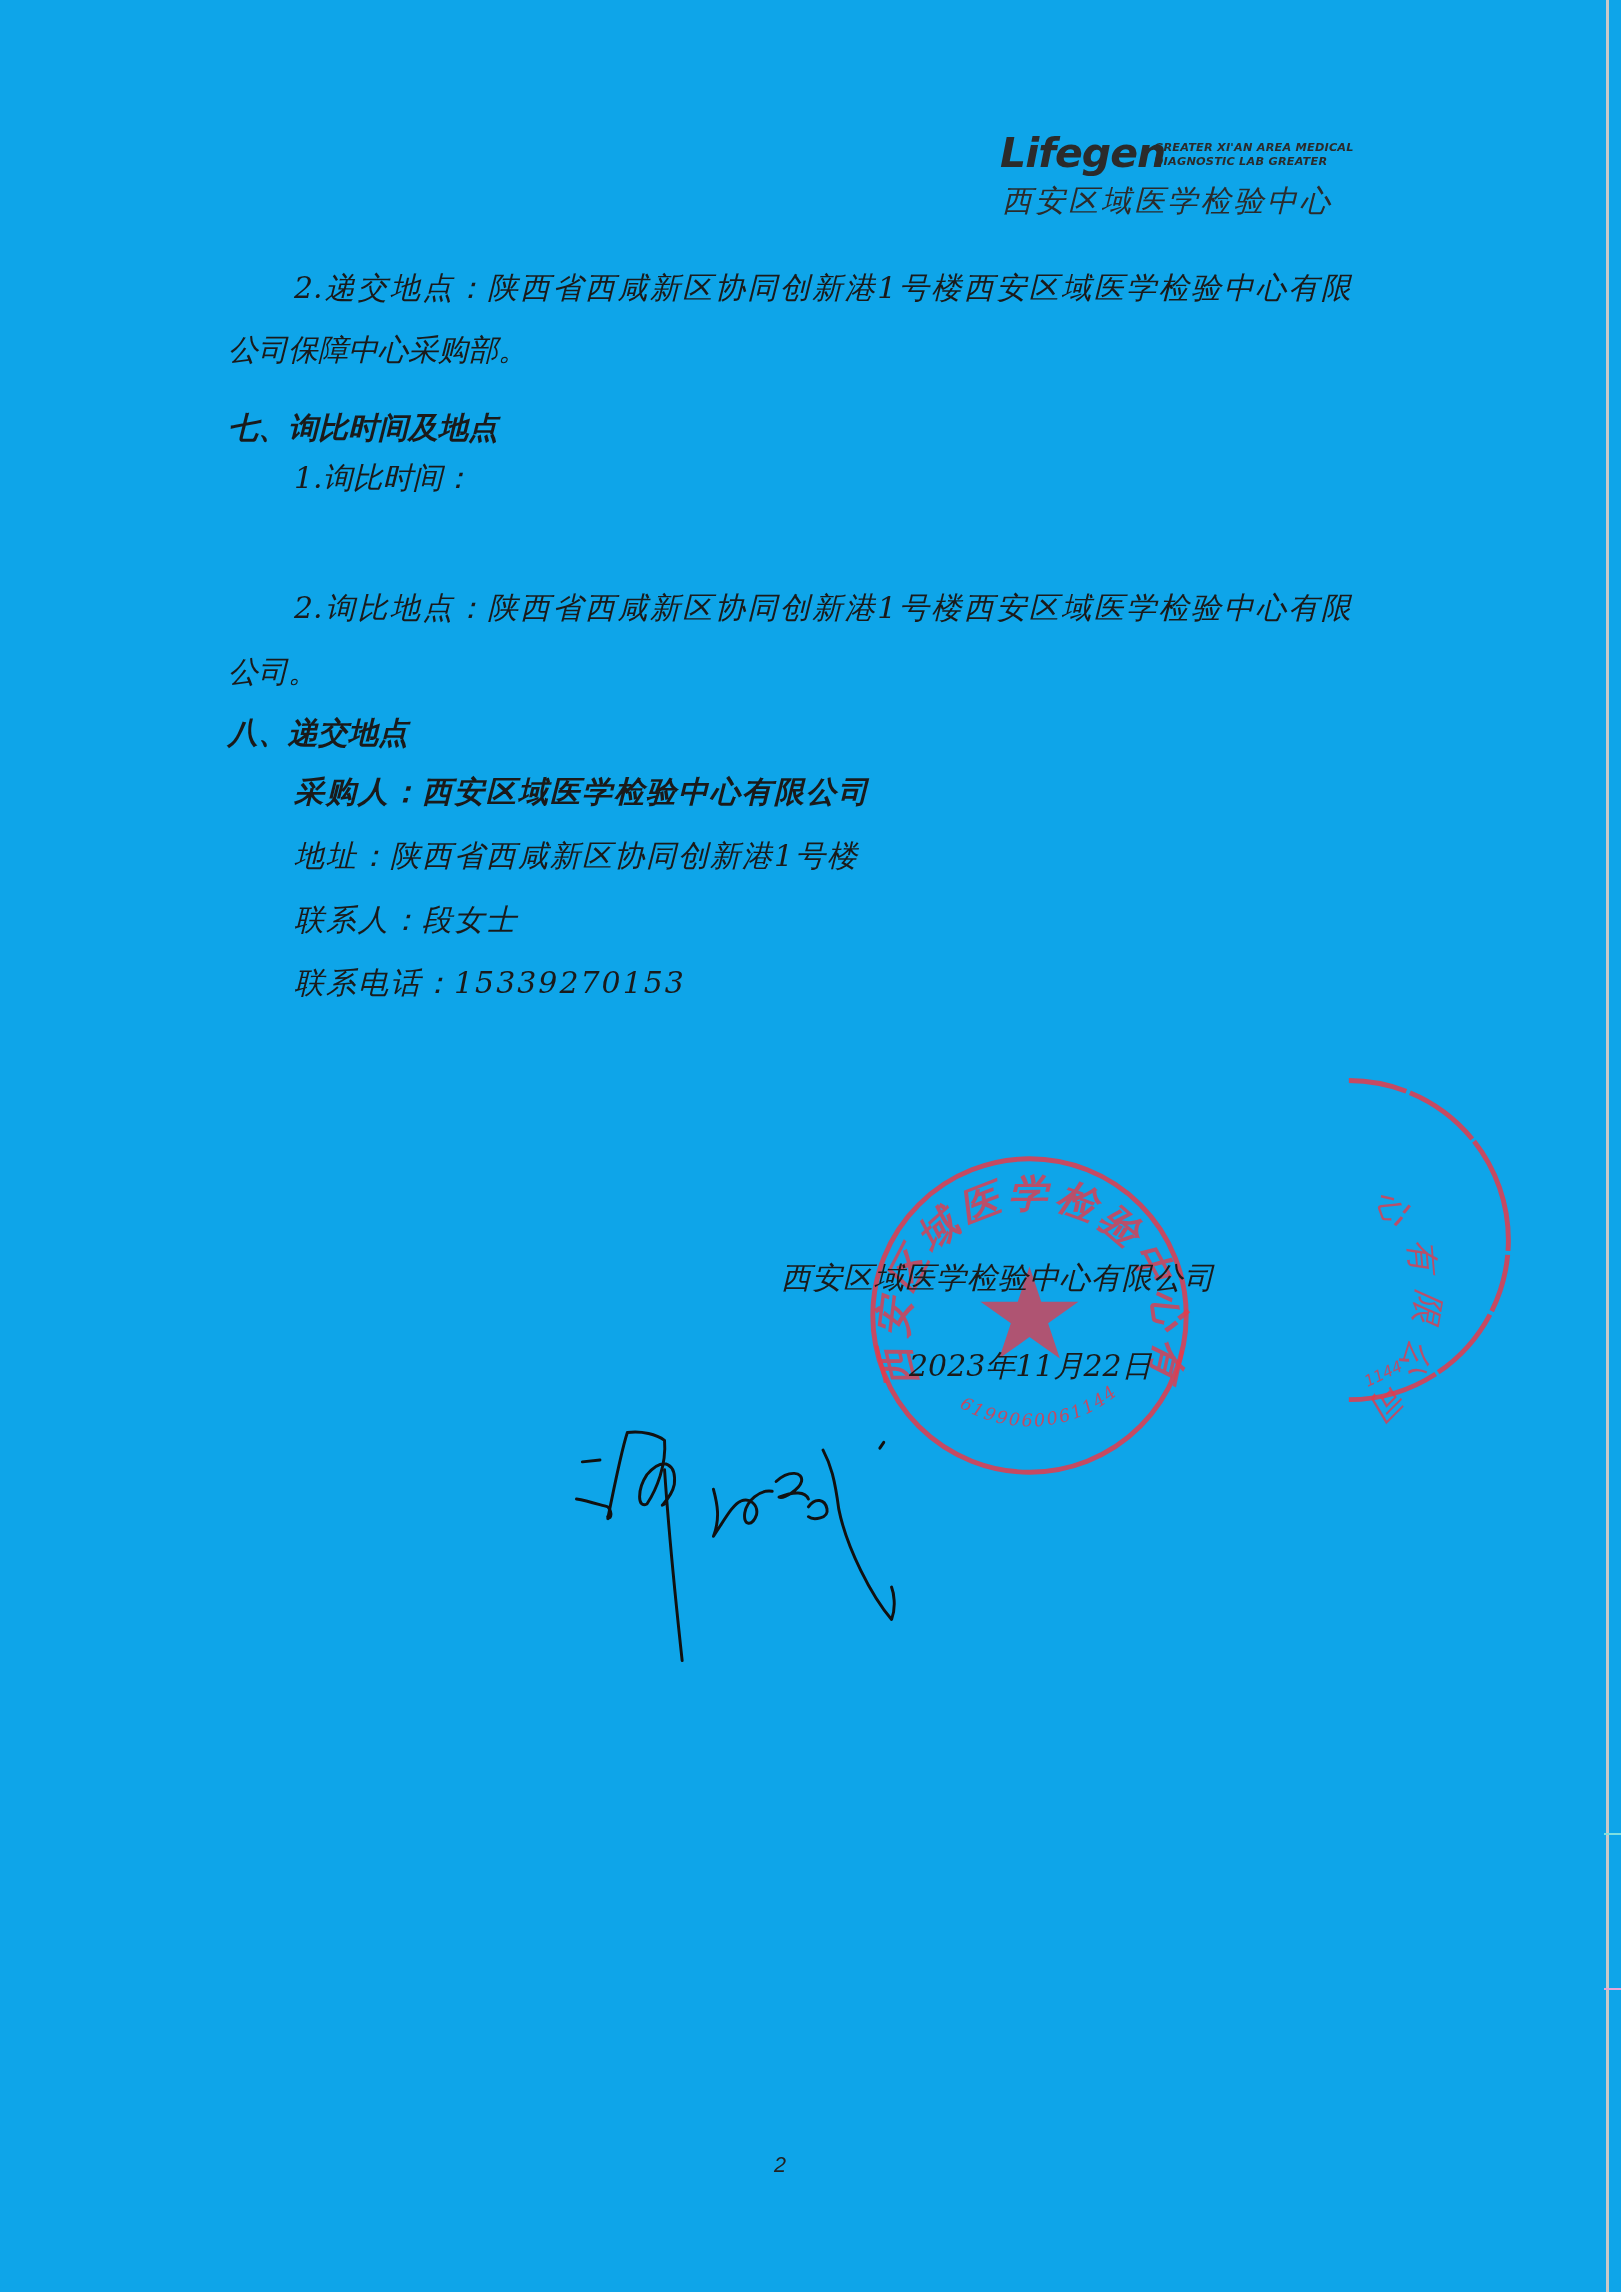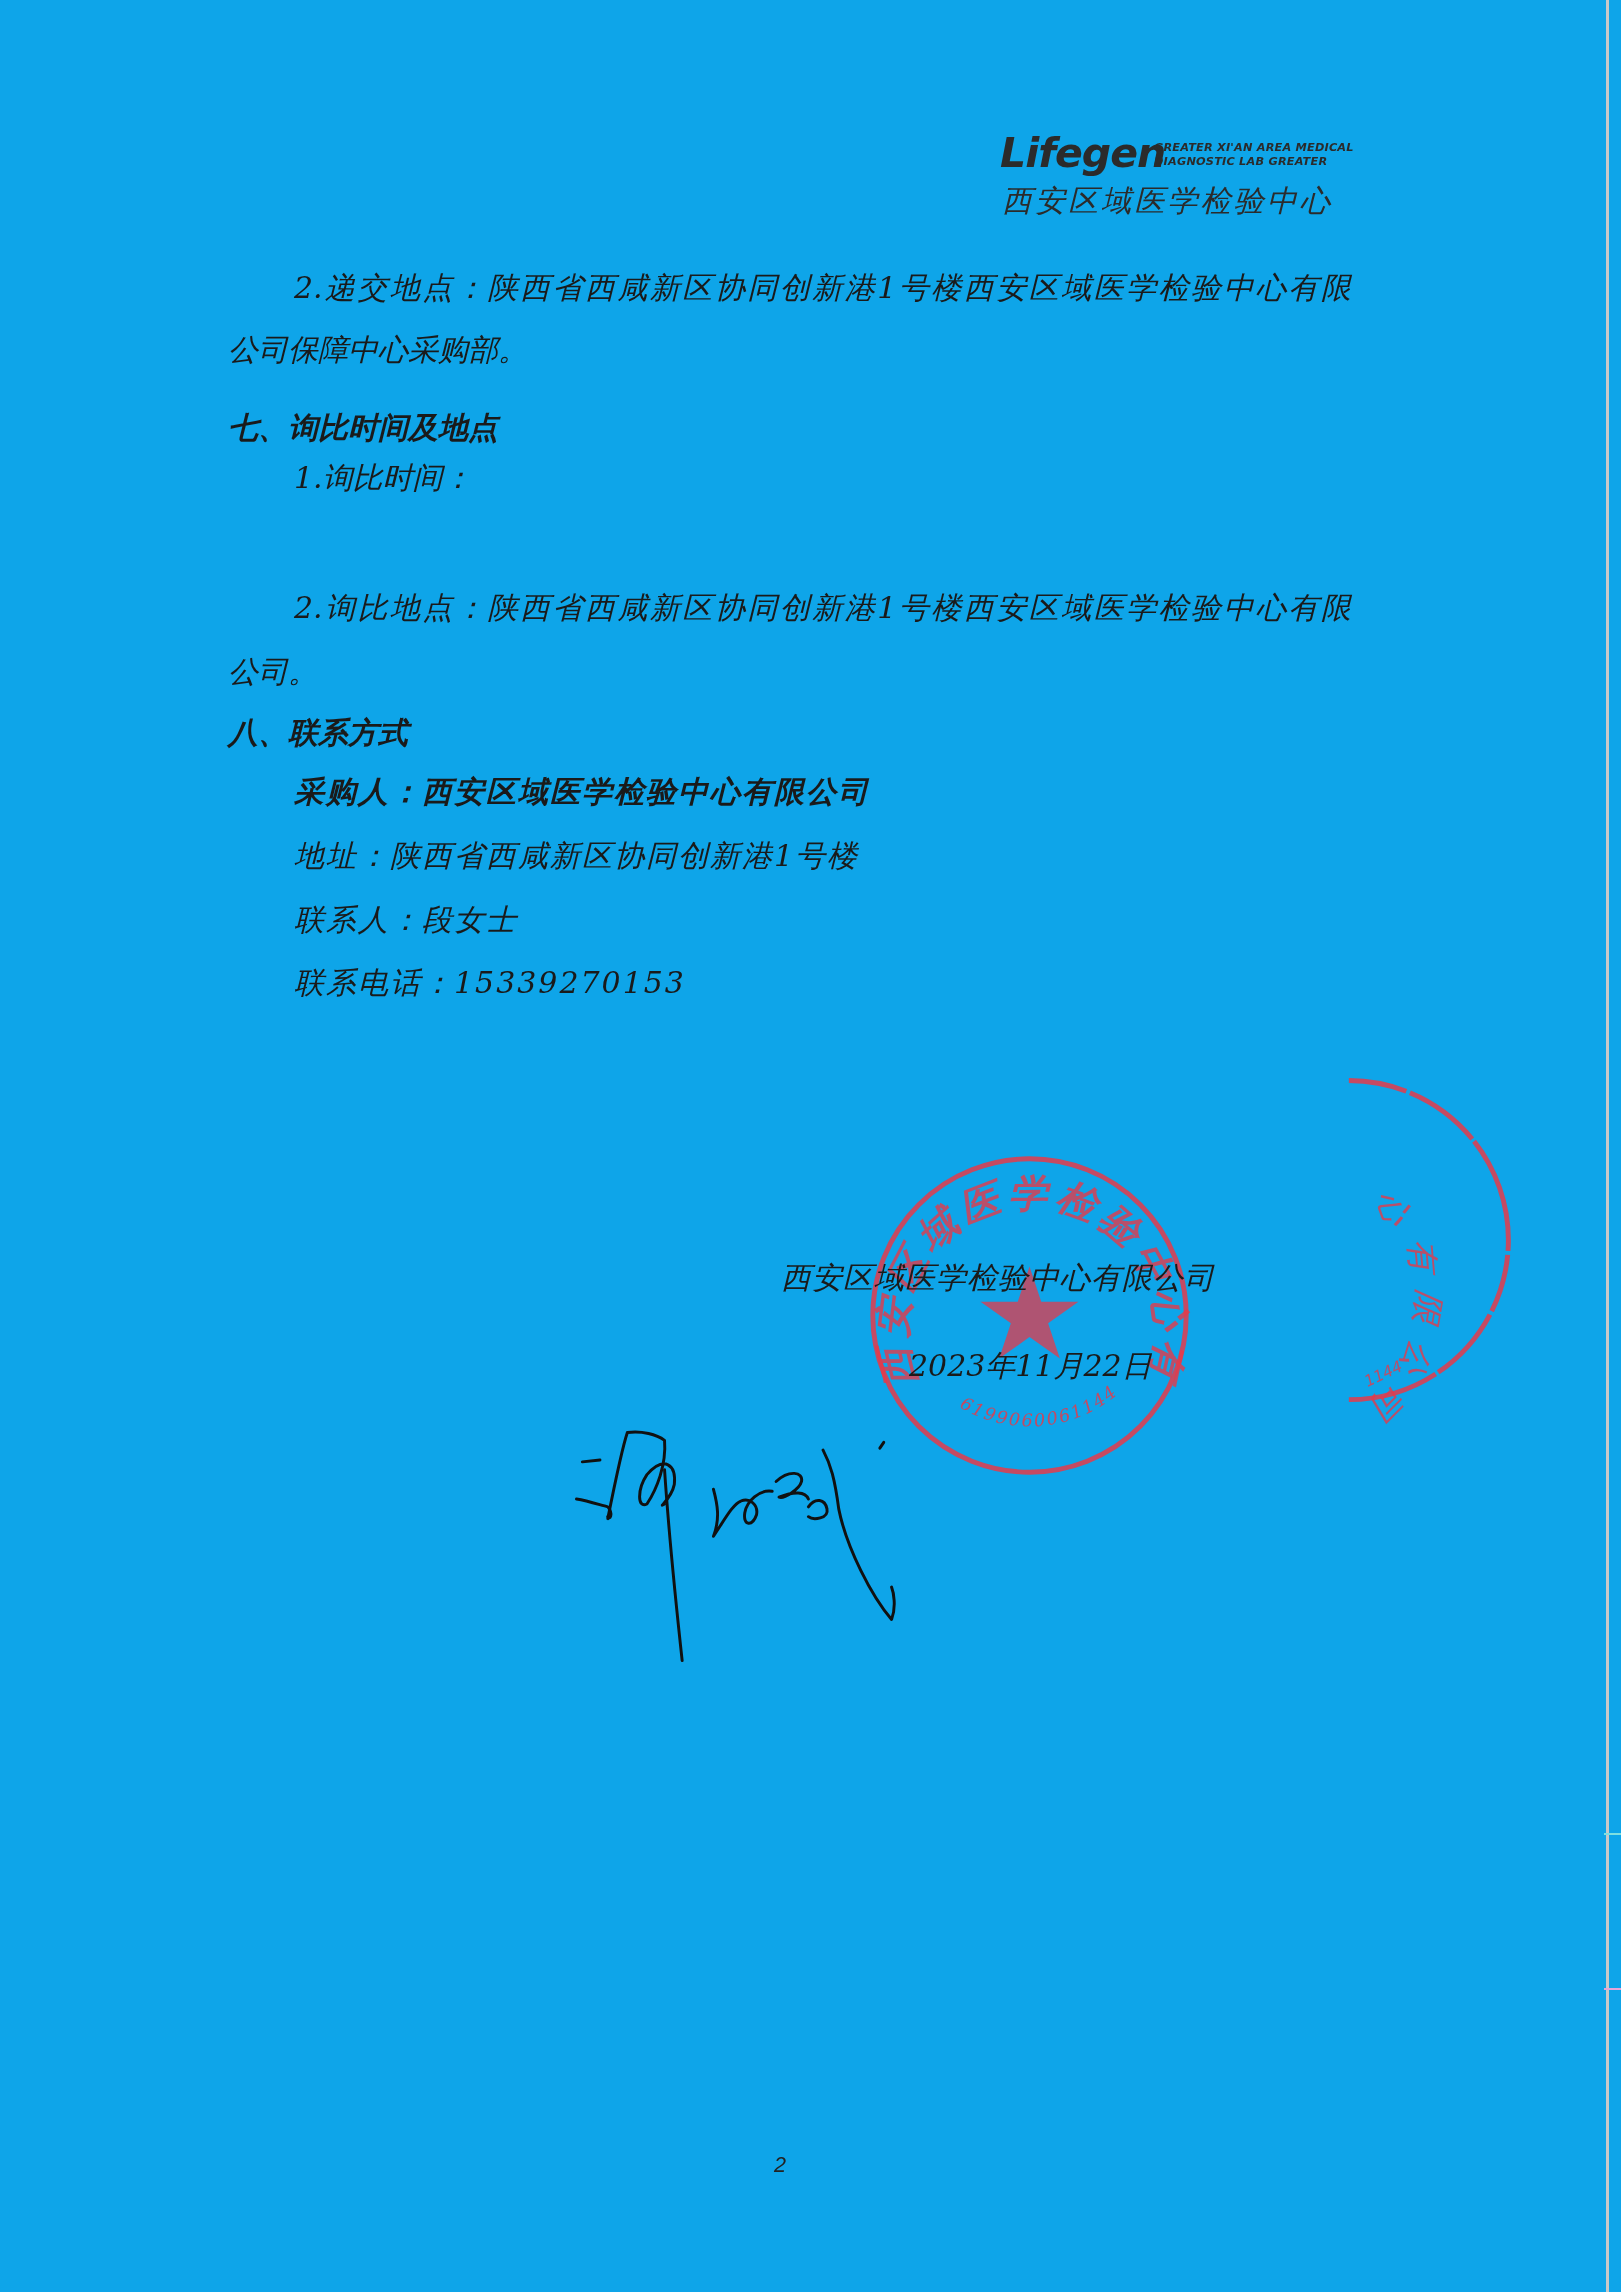--- a/index.html
+++ b/index.html
@@ -42,21 +42,21 @@
   <div class="txt" style="left:294px; top:268px; width:1057px; text-align:justify; text-align-last:justify;">2.递交地点：陕西省西咸新区协同创新港1号楼西安区域医学检验中心有限</div>
   <div class="txt" style="left:228px; top:330px;text-align:right;">公司保障中心采购部。</div>
 
   <div class="txt heading" style="left:228px; top:376px;margin-top:32px;">七、询比时间及地点</div>
 
   <div class="txt" style="left:294px; top:458px;">1.询比时间：</div>
 
   <div class="txt" style="left:294px; top:588px; width:1057px; text-align:justify; text-align-last:justify;">2.询比地点：陕西省西咸新区协同创新港1号楼西安区域医学检验中心有限</div>
   <div class="txt" style="left:228px; top:652px;">公司。</div>
 
-  <div class="txt heading" style="left:228px; top:713px;">八、联系方式</div>
+  <div class="txt heading" style="left:228px; top:713px;">八、递交地点</div>
   <div class="txt bold" style="left:294px; top:772px; letter-spacing:2px;">采购人：西安区域医学检验中心有限公司</div>
   <div class="txt" style="left:294px; top:836px; letter-spacing:2px;">地址：陕西省西咸新区协同创新港1号楼</div>
   <div class="txt" style="left:294px; top:900px; letter-spacing:2px;">联系人：段女士</div>
   <div class="txt" style="left:294px; top:963px; letter-spacing:2px;">联系电话：15339270153</div>
 
   <svg class="stamp" style="left:1157px; top:1059px;" width="372" height="372" viewBox="0 0 380 380">
     <g fill="none" stroke="#e53a4a" stroke-opacity="0.85">
       <path d="M 196 22 A 163 163 0 0 1 196 348" stroke-width="5" stroke-dasharray="60 4 80 3 120 4"></path>
     </g>
     <g fill="#e53a4a" fill-opacity="0.8" font-family="DejaVu Sans, sans-serif" font-size="34">

